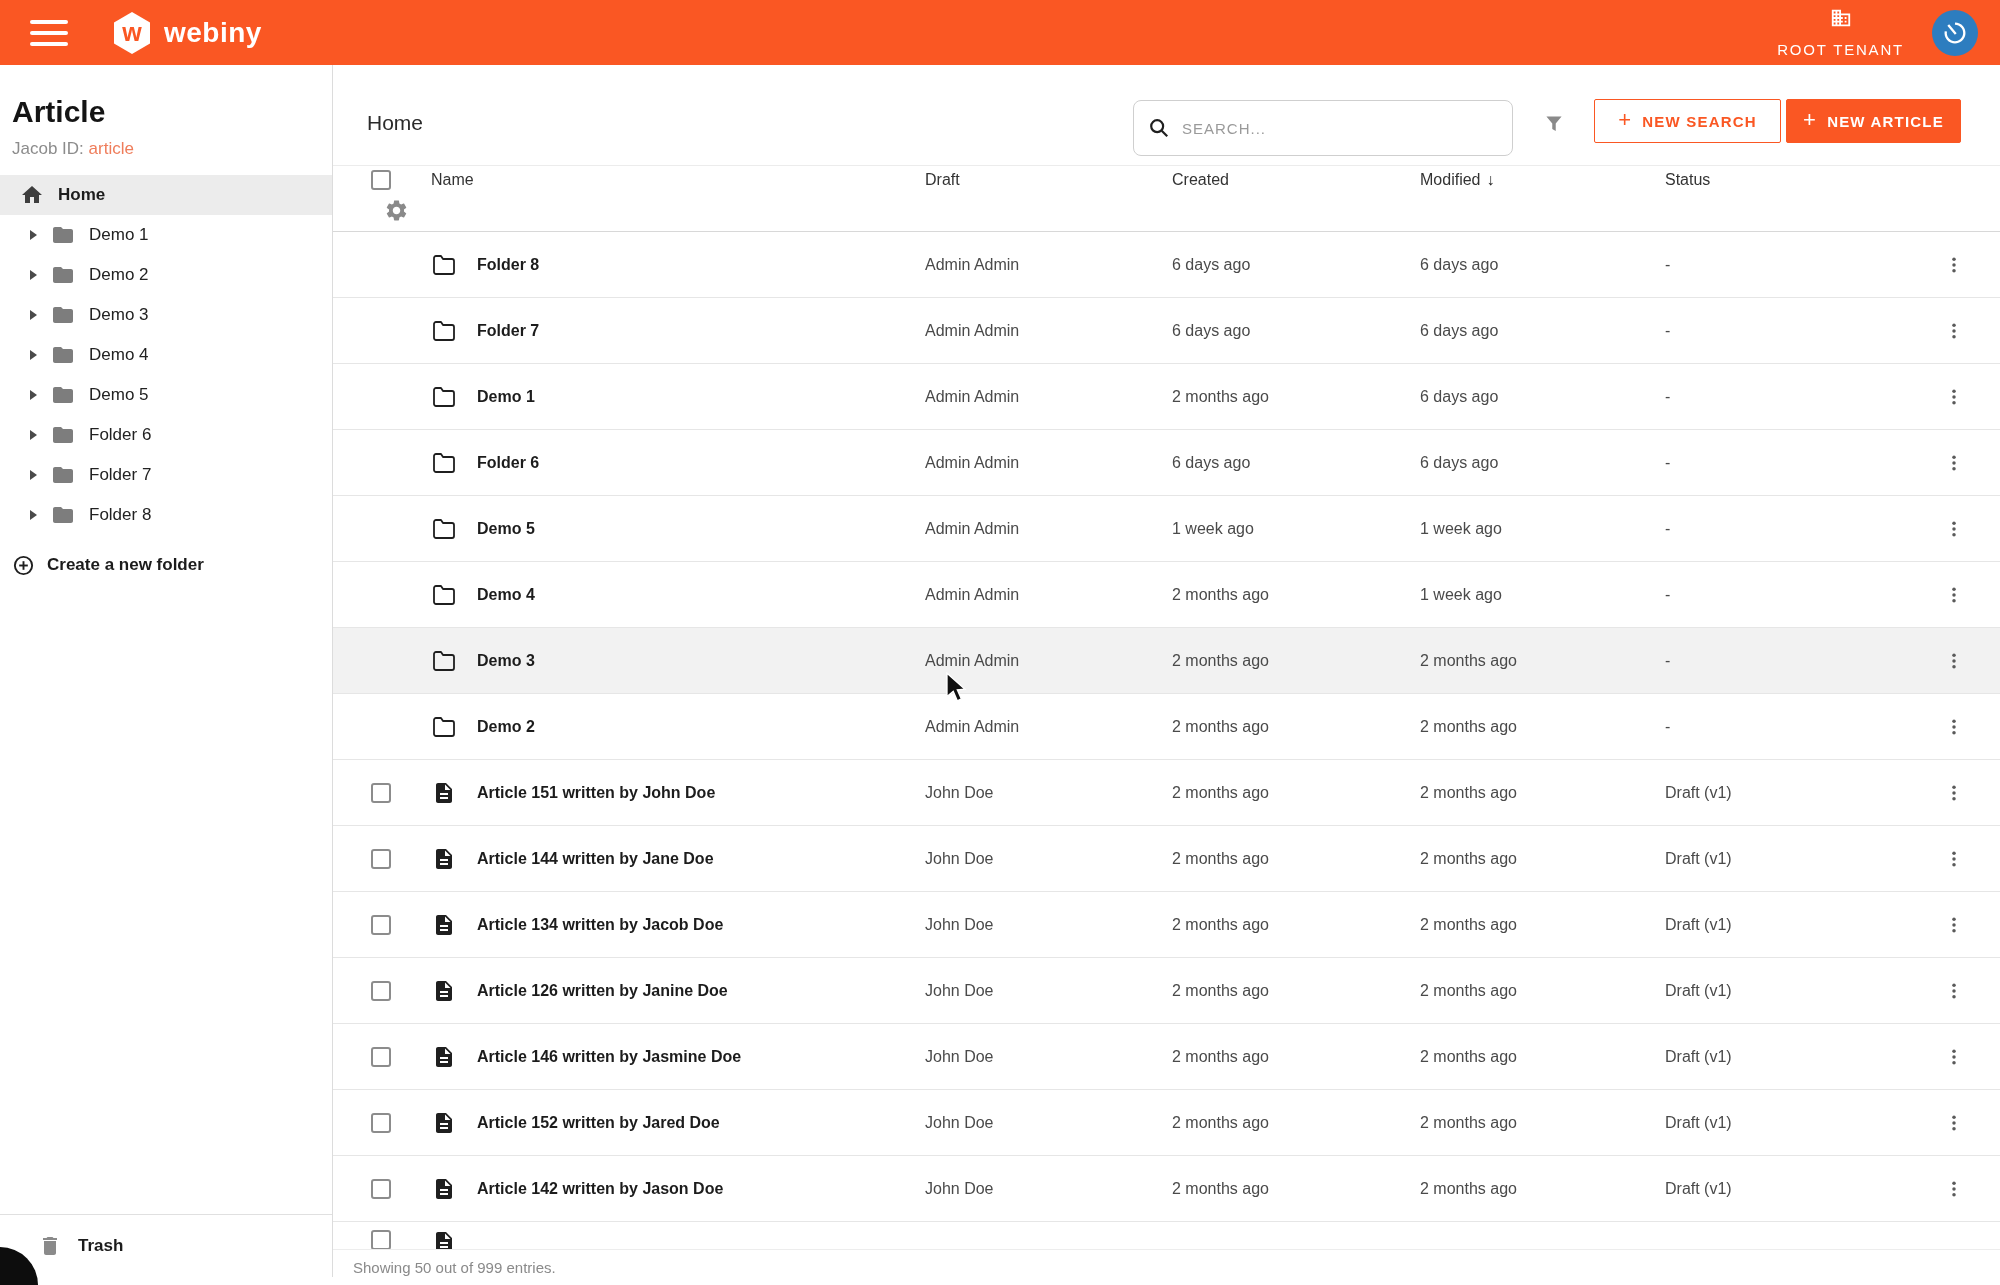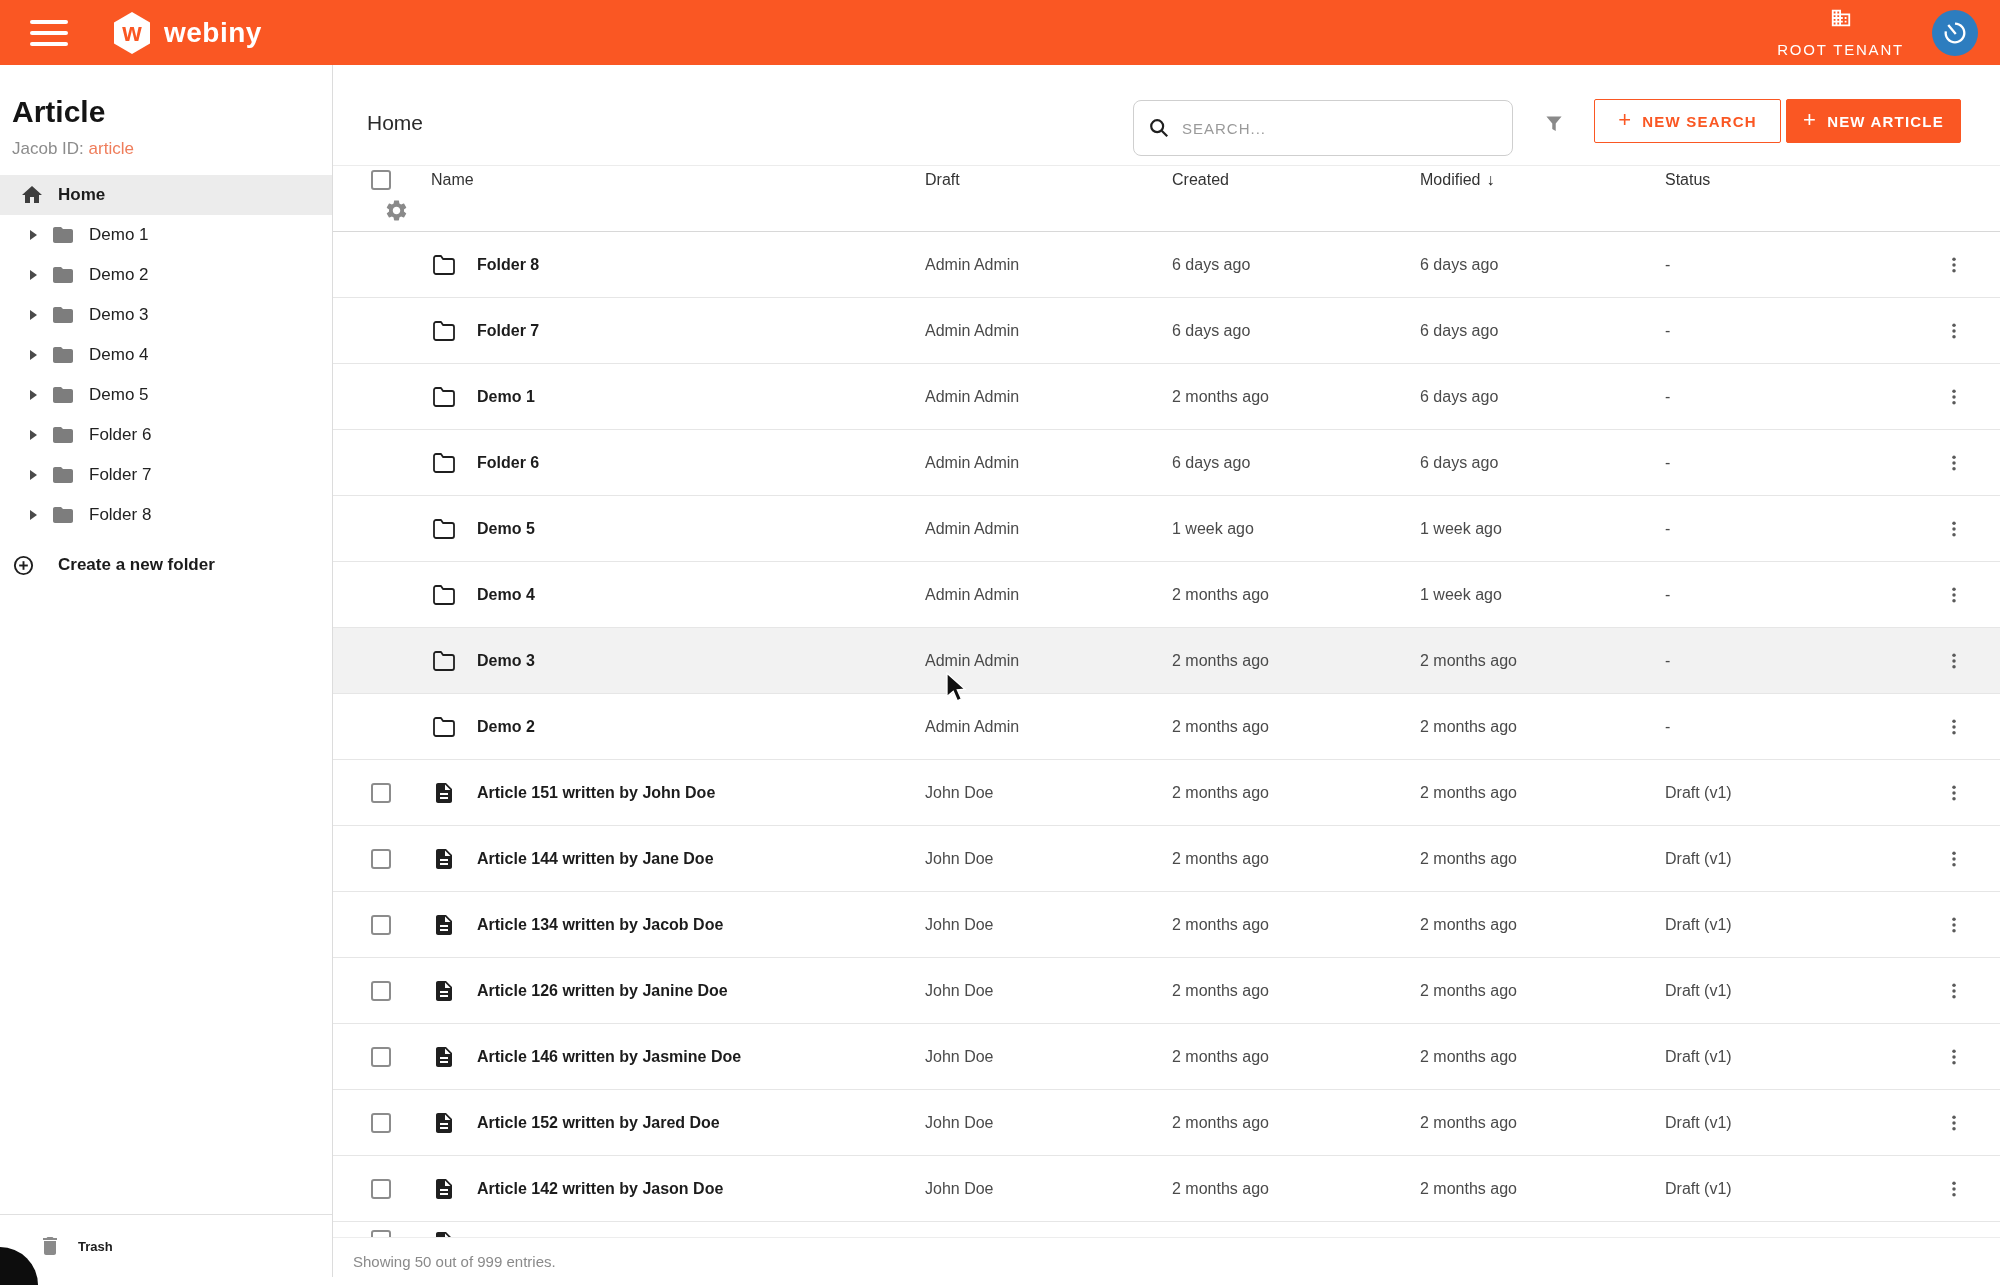--- a/index.html
+++ b/index.html
@@ -32,26 +32,26 @@
   .model-id { position:absolute; top:82px; left:12px; font-size:17px; color:#8c8c8c; }
   .model-id .model-value { color:#ef7d5b; }
   .home-item { position:absolute; top:118px; left:0; width:100%; height:40px; background:#ececec;
     display:flex; align-items:center; gap:14px; padding-left:20px; cursor:pointer; }
   .home-item .home-label { font-size:17px; font-weight:700; color:#1c1c1c; }
   .tree { position:absolute; top:158px; left:0; width:100%; }
   .tree-item { height:40px; display:flex; align-items:center; padding-left:30px; gap:14px; cursor:pointer; }
   .chevron { width:0; height:0; border-top:5px solid transparent; border-bottom:5px solid transparent;
     border-left:7px solid #4a4a4a; }
   .tree-label { font-size:17px; color:#222; }
-  .create-folder { position:absolute; top:490px; left:12px; display:flex; align-items:center; gap:23px;
+  .create-folder { position:absolute; top:490px; left:12px; display:flex; align-items:center; gap:12px;
     cursor:pointer; height:36px; }
   .create-folder .create-label { font-size:17px; font-weight:700; color:#1c1c1c; }
   .trash-bar { position:absolute; bottom:0; left:0; width:100%; height:63px; border-top:1px solid #e0e0e0;
     display:flex; align-items:center; gap:16px; padding-left:38px; cursor:pointer; background:#fff; }
-  .trash-label { font-size:13px; font-weight:700; color:#1c1c1c; }
+  .trash-label { font-size:17px; font-weight:700; color:#1c1c1c; }
 
   
   .main { position:absolute; left:333px; top:65px; width:1667px; height:1220px; background:#fff; }
   .main-header { position:relative; height:101px; border-bottom:1px solid #ececec; }
   .page-title { position:absolute; left:34px; top:46px; font-size:21px; color:#2a2a2a; }
   .searchbox { position:absolute; left:800px; top:35px; width:380px; height:56px;
     border:1px solid #cfcfcf; border-radius:8px; background:#fff; display:flex; align-items:center; padding-left:14px; }
   .searchbox input { border:none; outline:none; font-family:"Liberation Sans",sans-serif;
     font-size:15px; letter-spacing:1px; color:#333; width:300px; margin-left:12px; }
   .searchbox input::placeholder { color:#9a9a9a; }
@@ -75,21 +75,21 @@
   .checkbox { width:20px; height:20px; border:2px solid #8c8c8c; border-radius:3px; background:#fff;
     margin-left:14px; cursor:pointer; }
   .row { height:66px; border-bottom:1px solid #e6e6e6; cursor:pointer; }
   .row-highlighted { background:var(--highlight); }
   .cell-icon { justify-self:center; display:flex; }
   .cell-name { font-size:16px; font-weight:700; color:#1c1c1c; padding-left:2px; }
   .cell-text { font-size:16px; color:#4a4a4a; }
   .kebab { justify-self:end; padding-right:12px; display:flex; cursor:pointer; }
   .row.partial { height:30px; overflow:hidden; border-bottom:none; align-items:start; padding-top:8px; }
 
-  .table-footer { position:absolute; left:0; bottom:0; width:100%; height:48px; background:#fff;
+  .table-footer { position:absolute; left:0; bottom:0; width:100%; height:36px; background:#fff;
     border-top:1px solid #ededed; display:flex; align-items:center; padding-left:20px; z-index:5; }
   .footer-text { font-size:15px; color:#8a8a8a; }
 
   
   .corner-blob { position:absolute; left:-38px; bottom:-38px; width:76px; height:76px;
     border-radius:50%; background:#0d0d0d; z-index:30; }
   .mouse-cursor { position:absolute; left:944px; top:672px; z-index:40; pointer-events:none; }
 </style>
 </head>
 <body style="--accent: #fa5723; --avatar: #2d7dbf; --highlight: #f2f2f2;">

